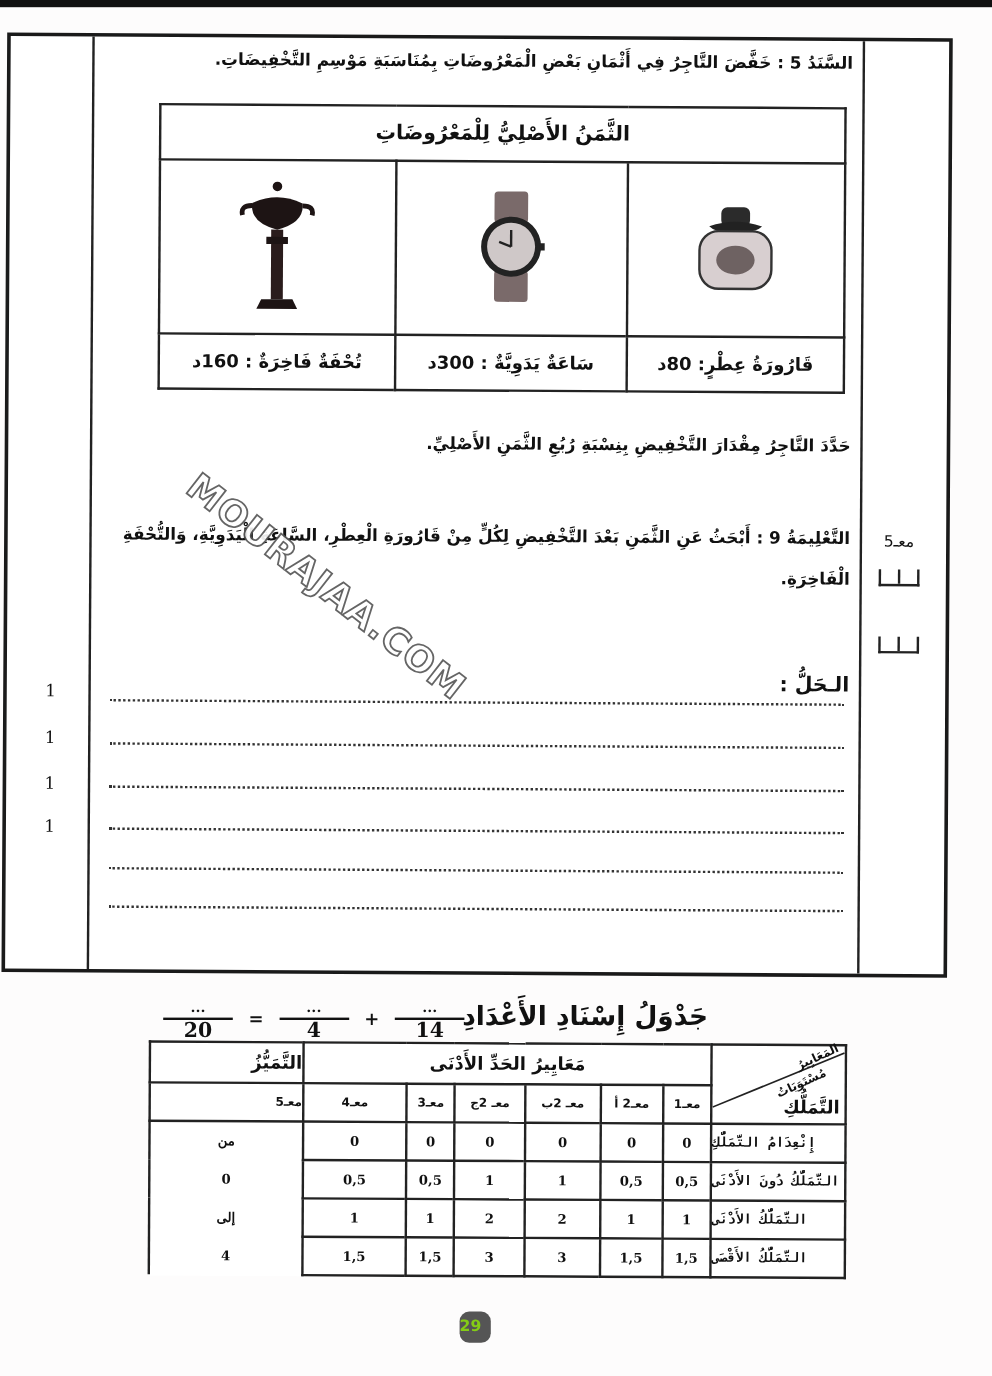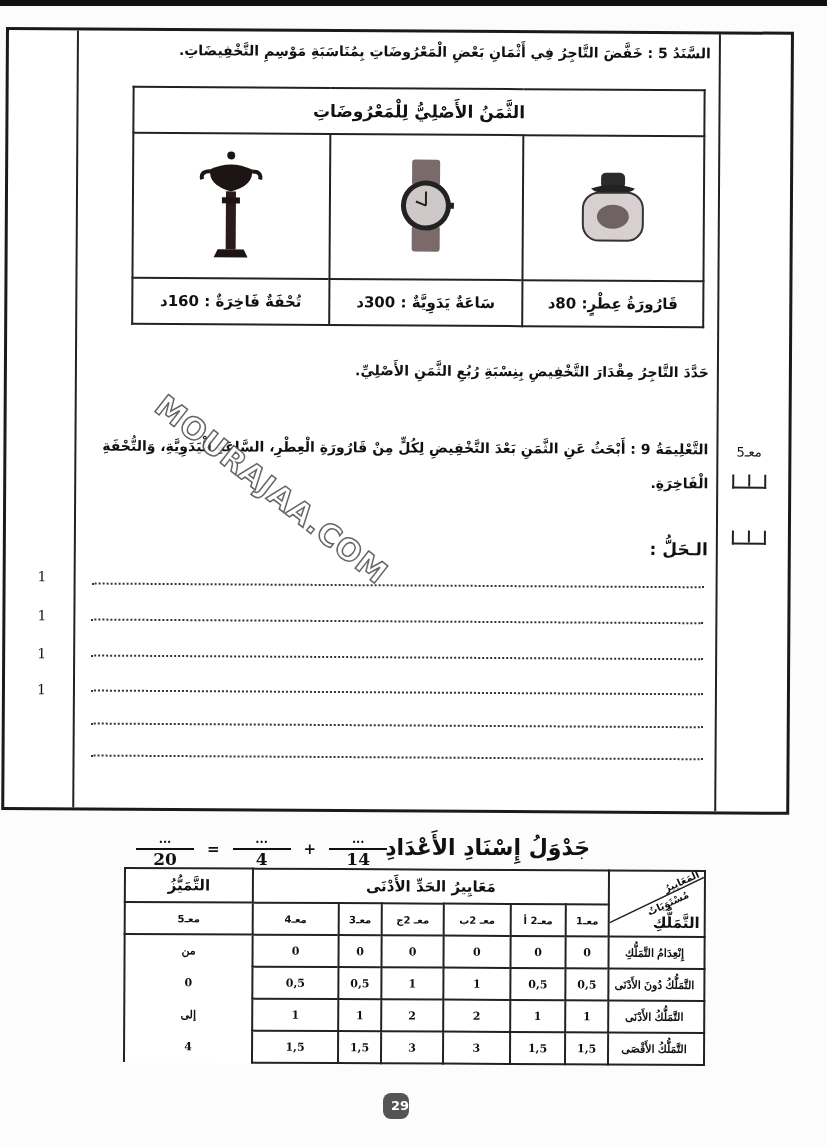--- a/index.html
+++ b/index.html
@@ -18,21 +18,21 @@
   .sanad { position: absolute; right: 6px; top: 8px; font-size: 14px; font-weight: bold; line-height: 22px; white-space: nowrap; }
 
   .price-table { position: absolute; left: 52px; top: 55px; width: 573px; border-collapse: collapse; direction: rtl; }
   .price-table td, .price-table th { border: 2px solid #222; text-align: center; }
   .price-table th { height: 46px; font-size: 17px; font-weight: bold; }
   .img-cell { height: 145px; }
   .label-cell { height: 46px; font-size: 15px; font-weight: bold; }
 
   .statement { position: absolute; right: 6px; top: 330px; font-size: 14px; font-weight: bold; white-space: nowrap; }
   .task { position: absolute; right: 6px; top: 398px; font-size: 14px; font-weight: bold; line-height: 34px; width: 620px; }
-  .solution-label { position: absolute; right: 6px; top: 505px; font-size: 17px; font-weight: bold; }
+  .solution-label { position: absolute; right: 6px; top: 527px; font-size: 17px; font-weight: bold; }
   .dotline { position: absolute; left: 14px; right: 10px; height: 0; border-bottom: 2px dotted #333; }
 
   .score { position: absolute; left: 32px; font-family: "DejaVu Serif", serif; font-size: 14px; }
 
   .crit-code { position: absolute; left: 18px; top: 410px; font-size: 13px; direction: rtl; }
   .bracket { position: absolute; left: 14px; width: 34px; height: 14px; border: 2px solid #222; border-top: none; }
   .bracket::after { content: ""; position: absolute; left: 14px; top: 0; width: 2px; height: 12px; background: #222; }
 
   
   .fraction-row { position: absolute; left: 135px; top: 832px; display: flex; align-items: center; gap: 12px; font-family: "DejaVu Serif", serif; font-weight: bold; }
@@ -40,32 +40,32 @@
   .frac .num { line-height: 14px; }
   .frac .bar { width: 58px; height: 2px; background: #111; margin: 2px 0; }
   .frac .den { line-height: 14px; font-size: 17px; }
   .op { font-size: 15px; }
   .grid-title { position: absolute; left: 380px; top: 835px; width: 210px; direction: rtl; font-size: 22px; font-weight: bold; }
 
   .grid { position: absolute; left: 124px; top: 870px; width: 582px; border-collapse: collapse; direction: rtl; background: #fff;
           transform: rotate(0.3deg); transform-origin: right top; }
   .grid td { border: 2px solid #222; text-align: center; font-size: 11px; font-weight: bold; font-family: "DejaVu Serif", serif; height: 32px; }
   .grid .hdr { height: 34px; font-size: 15px; font-family: "DejaVu Sans", sans-serif; }
-  .grid .row-label { font-family: Liberation Sans, sans-serif; font-size: 11px; text-align: center; padding-right: 4px; width: 96px; white-space: nowrap; }
+  .grid .row-label { font-family: Liberation Mono, monospace; font-size: 11px; text-align: left; padding-right: 4px; width: 96px; white-space: nowrap; }
   .grid .corner { position: relative; width: 96px; font-family: "DejaVu Sans", sans-serif; }
   .corner .diag { position: absolute; left: 0; top: 0; width: 100%; height: 100%; }
   .corner .c-top { position: absolute; right: 4px; top: 4px; font-size: 10px; transform: rotate(-25deg); }
   .corner .c-mid { position: absolute; right: 14px; top: 26px; font-size: 10px; transform: rotate(-25deg); }
   .corner .c-bot { position: absolute; right: 4px; bottom: 4px; font-size: 15px; }
-  .grid .excel { width: 128px; font-family: "DejaVu Sans", sans-serif; }
+  .grid .excel { width: 128px; font-family: "DejaVu Sans", sans-serif; text-align: right; }
   .grid .excel-val { font-family: "DejaVu Serif", serif; border-top: none; border-bottom: none; }
   .grid .code { font-family: "DejaVu Sans", sans-serif; font-size: 10px; }
 
   .page-num { position: absolute; left: 383px; top: 1093px; width: 26px; height: 26px; border-radius: 8px; background: #555;
-              color: #ffffff; font-weight: bold; font-size: 13px; text-align: right; line-height: 26px; }
+              color: #84cc16; font-weight: bold; font-size: 13px; text-align: left; line-height: 26px; }
 
   .watermark { position: absolute; left: 170px; top: 388px; font-size: 30px; font-weight: bold; letter-spacing: 1px;
                color: #fff; -webkit-text-stroke: 1.5px #555; transform: rotate(38deg); transform-origin: left top; white-space: nowrap;
                font-family: "DejaVu Sans", sans-serif; opacity: 0.9; }
 </style>
 </head>
 <body>
 
 <div class="top-bar"></div>
 

